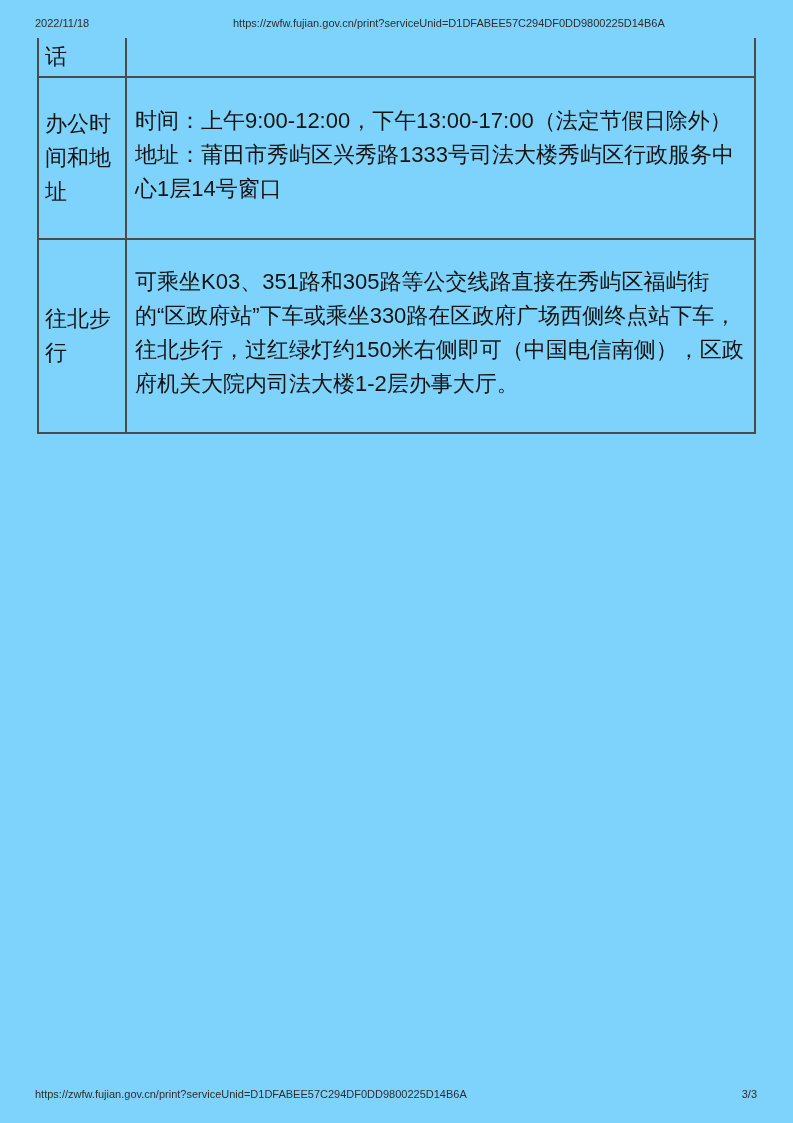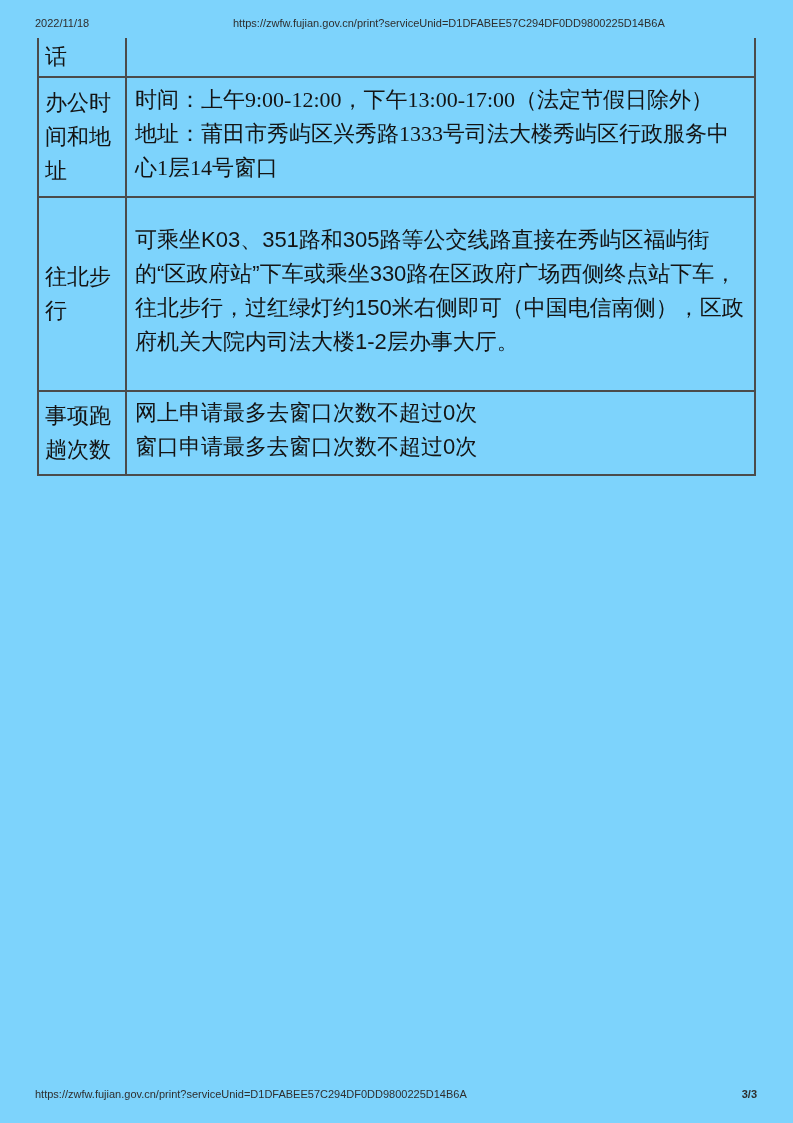--- a/index.html
+++ b/index.html
@@ -18,21 +18,21 @@
   
   .print-meta {
     position: absolute;
     font-size: 11px;
     color: #2e2e2e;
     white-space: nowrap;
   }
   .hdr-date { left: 35px; top: 17px; }
   .hdr-url  { left: 233px; top: 17px; }
   .ftr-url  { left: 35px; top: 1088px; }
-  .ftr-page { right: 36px; top: 1088px; font-weight: bold; }
+  .ftr-page { right: 36px; top: 1088px; }
 
   
   table.svc {
     position: absolute;
     left: 37px;
     top: 38px;
     width: 719px;
     border-collapse: collapse;
     table-layout: fixed;
     font-size: 22px;
@@ -43,21 +43,21 @@
   table.svc td {
     border: 2px solid #4b4b4b;
     vertical-align: middle;
     word-break: break-all;
     overflow: hidden;
   }
   table.svc tr:first-child td { border-top: none; }
   td.lbl { padding: 2px 4px 2px 6px; }
   td.cnt { padding: 4px 6px 10px 8px; margin-top: 32px; }
   tr.r1 td { height: 38px; }
-  tr.r2 td { height: 120px; font-family: Liberation Serif, serif; }
+  tr.r2 td { height: 162px; }
   tr.r3 td { height: 194px; }
   tr.r4 td { height: 77px; }
 </style>
 </head>
 <body>
 
 <div class="page">
 
   <span class="print-meta hdr-date">2022/11/18</span>
   <span class="print-meta hdr-url">https://zwfw.fujian.gov.cn/print?serviceUnid=D1DFABEE57C294DF0DD9800225D14B6A</span>
@@ -80,26 +80,19 @@
           <div>时间：上午9:00-12:00，下午13:00-17:00（法定节假日除外）</div>
           <div>地址：莆田市秀屿区兴秀路1333号司法大楼秀屿区行政服务中心1层14号窗口</div>
         </td>
       </tr>
       <tr class="r3">
         <td class="lbl">往北步行</td>
         <td class="cnt">
           <div>可乘坐K03、351路和305路等公交线路直接在秀屿区福屿街的“区政府站”下车或乘坐330路在区政府广场西侧终点站下车，往北步行，过红绿灯约150米右侧即可（中国电信南侧），区政府机关大院内司法大楼1-2层办事大厅。</div>
         </td>
       </tr>
-      <tr class="r4">
-        <td class="lbl">事项跑趟次数</td>
-        <td class="cnt">
-          <div>网上申请最多去窗口次数不超过0次</div>
-          <div>窗口申请最多去窗口次数不超过0次</div>
-        </td>
-      </tr>
     </tbody>
   </table>
 
   <span class="print-meta ftr-url">https://zwfw.fujian.gov.cn/print?serviceUnid=D1DFABEE57C294DF0DD9800225D14B6A</span>
   <span class="print-meta ftr-page">3/3</span>
 
 </div>
 
 </body></html>

